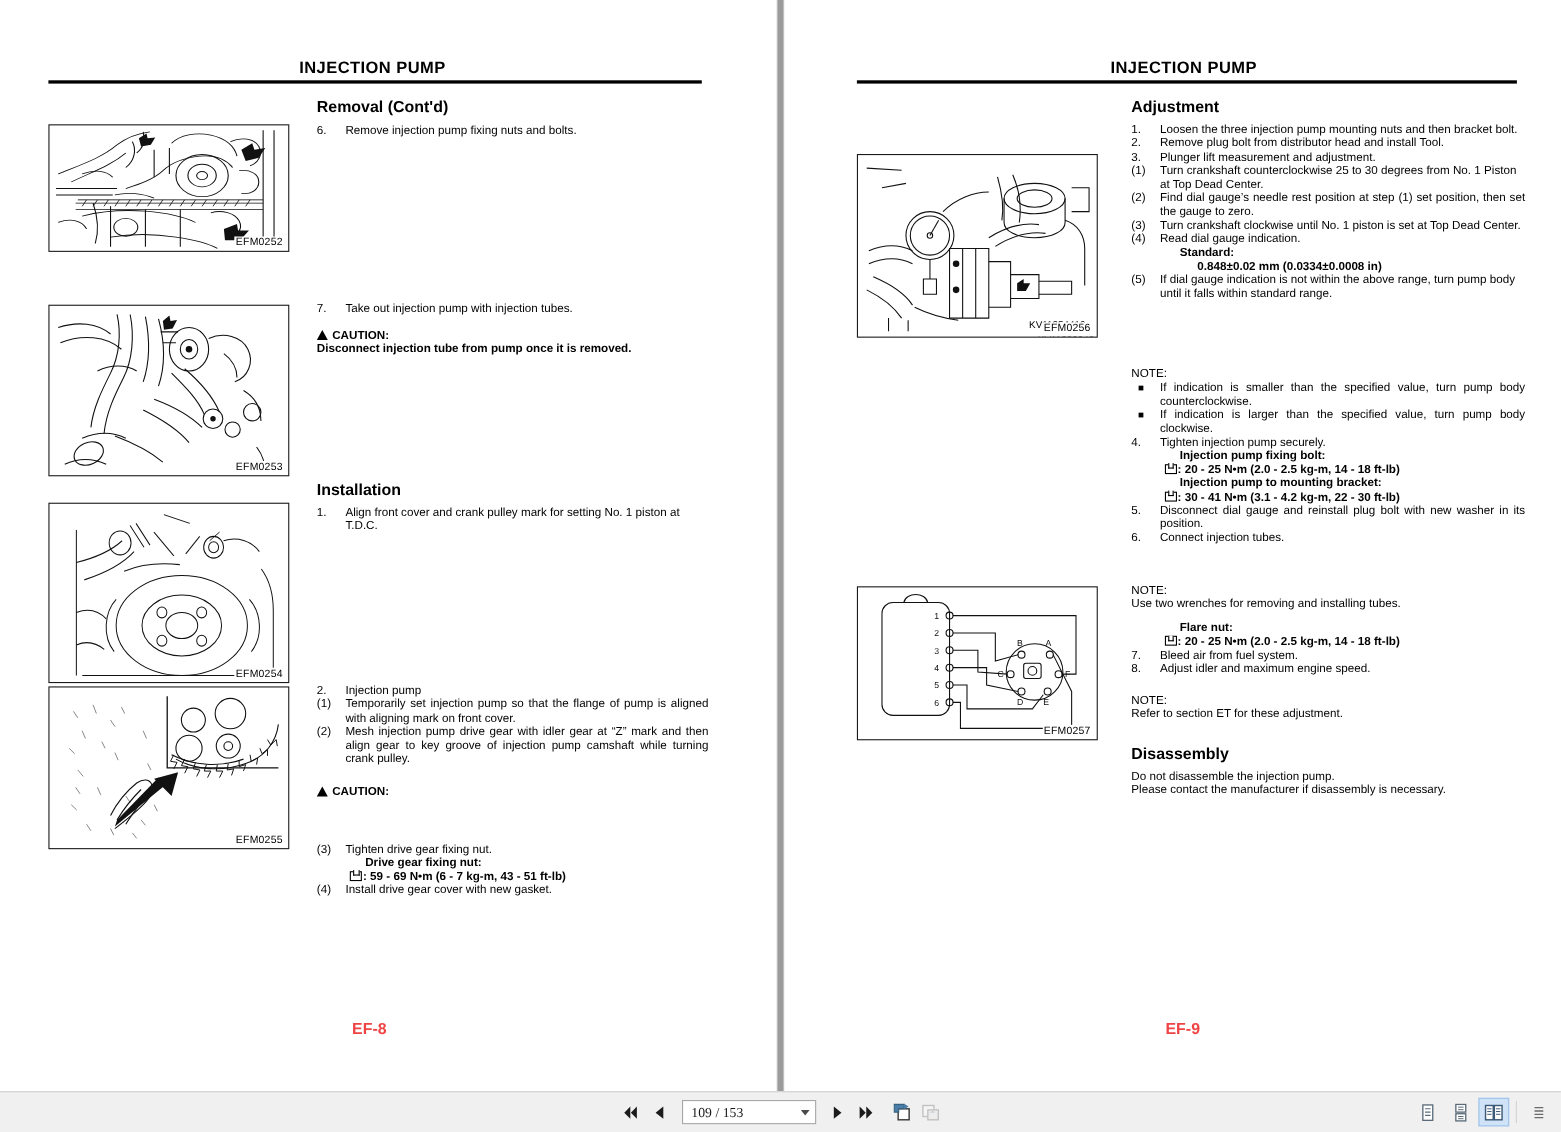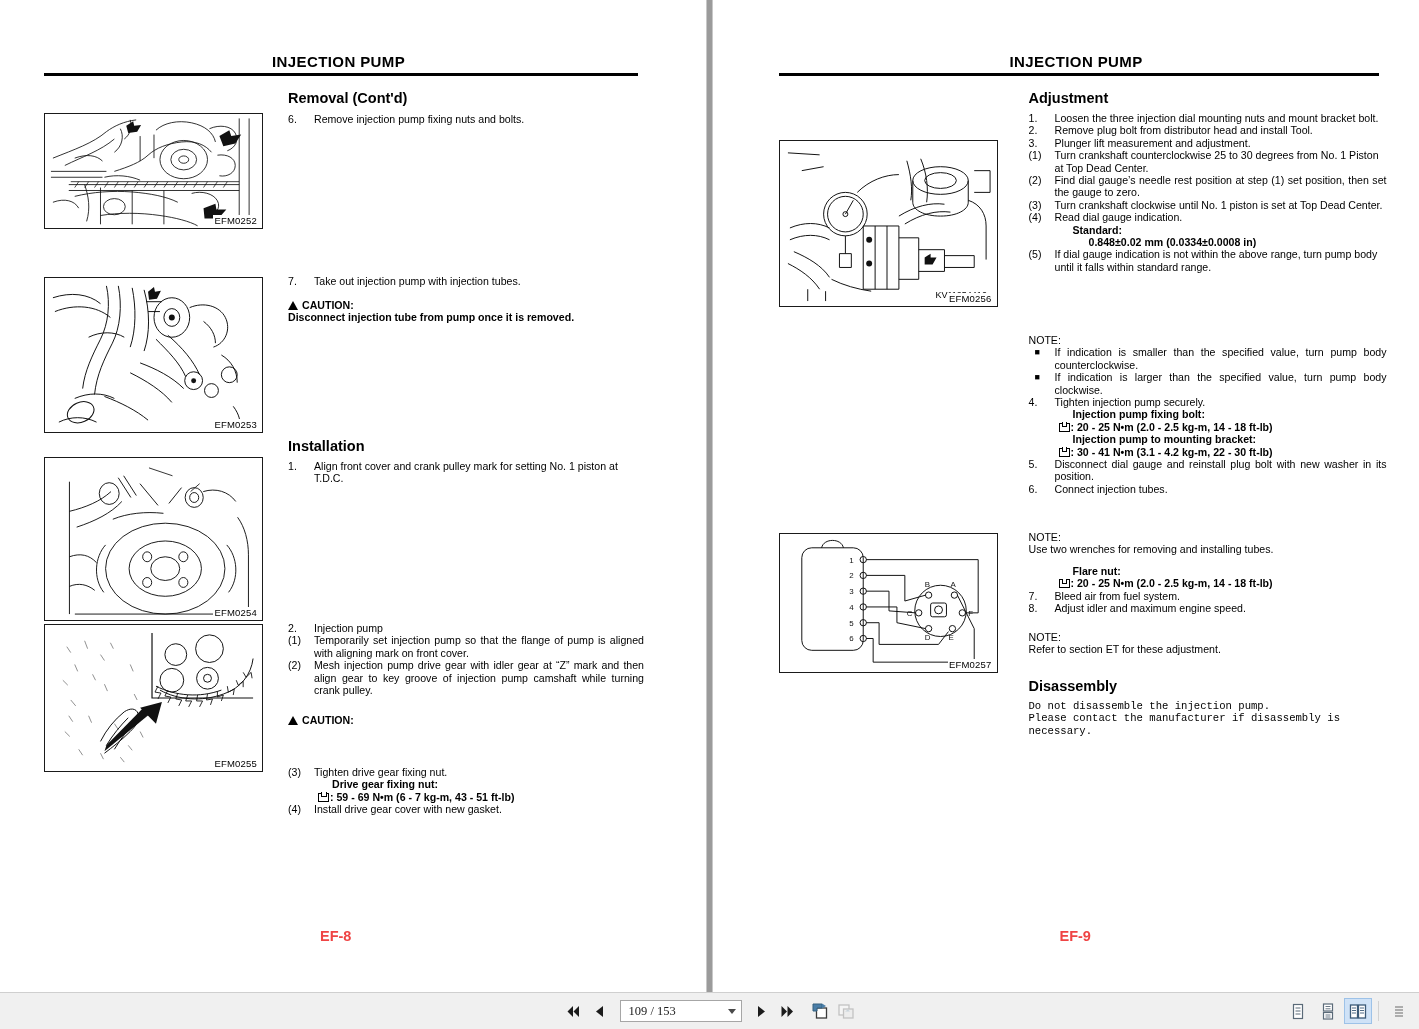--- a/index.html
+++ b/index.html
@@ -559,21 +559,21 @@
           </g>
         </svg>
         <div class="fig-id">EFM0257</div>
       </div>
 
       <div class="sec-title" style="left:316px; top:90px;">Adjustment</div>
 
       <div class="txt" style="left:316px; top:112px; width:358px;">
         <div class="row just">
           <span class="num">1.</span>
-          <span>Loosen the three injection dial mounting nuts and mount bracket bolt.</span>
+          <span>Loosen the three injection pump mounting nuts and then bracket bolt.</span>
         </div>
         <div class="row">
           <span class="num">2.</span>
           <span>Remove plug bolt from distributor head and install Tool.</span>
         </div>
         <div class="row">
           <span class="num">3.</span>
           <span>Plunger lift measurement and adjustment.</span>
         </div>
         <div class="row">
@@ -650,21 +650,21 @@
         </div>
       </div>
 
       <div class="txt" style="left:316px; top:631px; width:358px;">
         <div>NOTE:</div>
         <div>Refer to section ET for these adjustment.</div>
       </div>
 
       <div class="sec-title" style="left:316px; top:678px;">Disassembly</div>
 
-      <div class="txt" style="left:316px; top:700px; width:358px;font-family:Liberation Mono, monospace;">
+      <div class="txt" style="left:316px; top:700px; width:358px;">
         <div>Do not disassemble the injection pump.</div>
         <div>Please contact the manufacturer if disassembly is necessary.</div>
       </div>
 
       <div class="folio" style="left:347px;">EF-9</div>
     </div>
   </div>
 
   <div id="toolbar">
 

